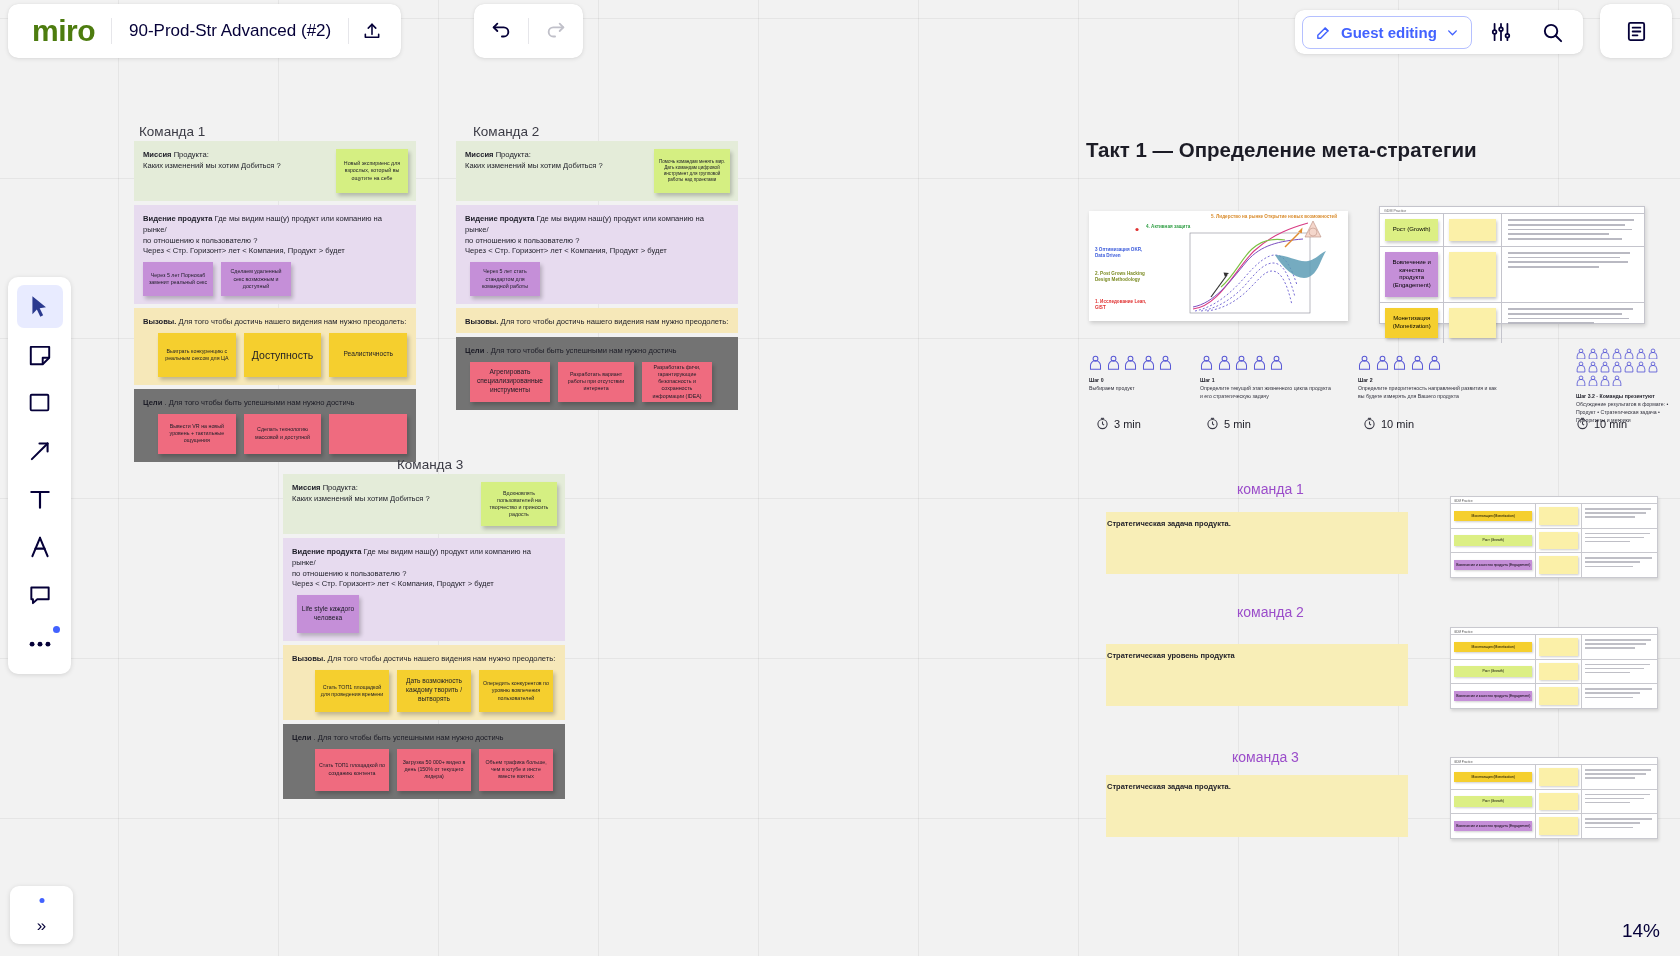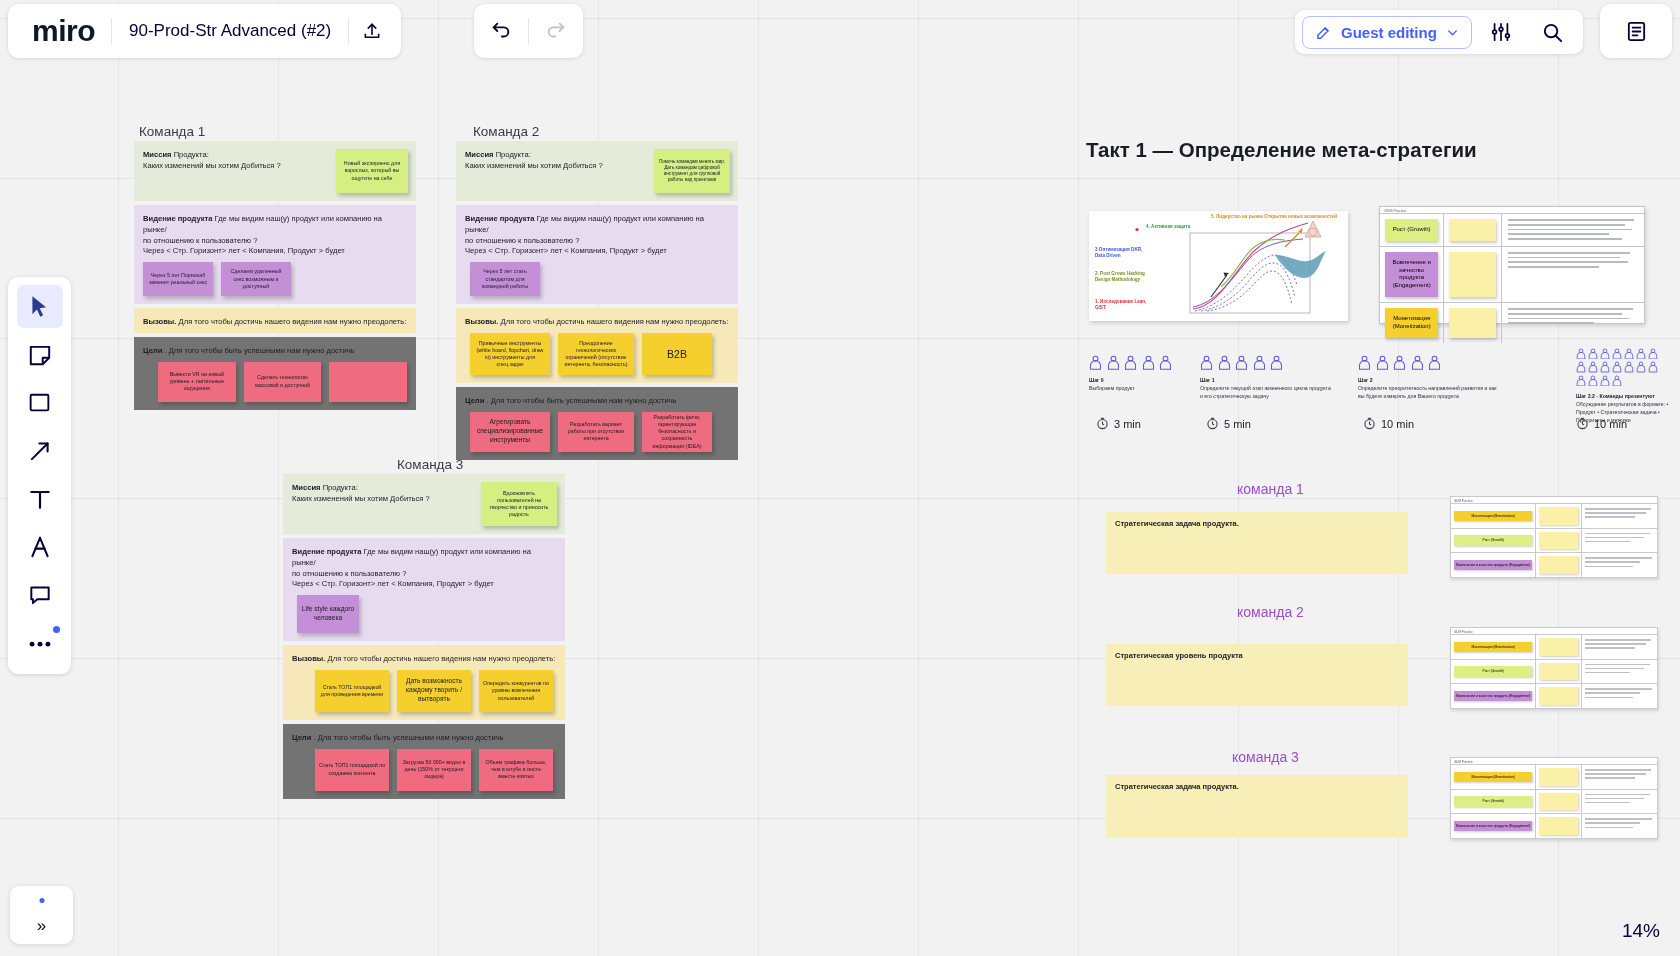--- a/index.html
+++ b/index.html
@@ -25,21 +25,21 @@
     z-index: 40; pointer-events: none;
   }
   .bar-card {
     position: absolute; background: #fff; border-radius: 10px;
     box-shadow: 0 1px 4px rgba(0,0,0,.10), 0 0 1px rgba(0,0,0,.10);
     display: flex; align-items: center; pointer-events: auto;
   }
   #logo-group { left: 8px; top: 4px; height: 54px; padding: 0 6px; }
   .miro-logo {
     font-size: 30px; font-weight: 700; letter-spacing: -0.5px;
-    color: #0f172a; padding: 0 16px 0 18px; line-height: 1;
+    color: #4d7c0f; padding: 0 16px 0 18px; line-height: 1;
   }
   .vsep { width: 1px; height: 26px; background: #e6e6ea; }
   .board-title {
     font-size: 17px; color: #050038; padding: 0 17px; white-space: nowrap;
   }
   .icon-btn {
     width: 46px; height: 54px; display: flex; align-items: center; justify-content: center;
     cursor: pointer;
   }
   #undo-group { left: 474px; top: 4px; height: 54px; }
@@ -152,21 +152,21 @@
   .step-desc { font-size: 5.2px; color: #30303c; line-height: 1.5; margin-top: 2px; }
   .timer { position: absolute; display: flex; align-items: center; gap: 5px; }
   .timer-txt { font-size: 11px; color: #1c1c26; }
   
   .team-label {
     position: absolute; font-size: 14px; color: #9b4dca; font-weight: 400;
   }
   .strat-box {
     position: absolute; background: #f8eeb7;
   }
-  .strat-txt { font-size: 7.5px; font-weight: 700; color: #1c1c26; padding: 7px 9px; }
+  .strat-txt { font-size: 7.5px; font-weight: 700; color: #1c1c26; padding: 7px 1px; }
   .mini-table {
     position: absolute; background: #fff; border: 1px solid #c9c9cf;
     box-shadow: 1px 2px 3px rgba(0,0,0,.13);
     display: flex; flex-direction: column;
   }
   .mt-head { font-size: 3px; color: #555; padding: 2px 3px 0; }
   .mt-row { display: flex; border-top: 1px solid #c9c9cf; flex: 1; }
   .mt-c1 { width: 41%; display:flex; align-items:center; justify-content:center; padding: 3px; }
   .mt-c2 { width: 22%; border-left: 1px solid #c9c9cf; padding: 3px; display:flex; }
   .mt-c3 { flex: 1; border-left: 1px solid #c9c9cf; padding: 4px 3px; }
@@ -349,20 +349,25 @@
     <div class="cards">
       <div class="note n-purple" style="width:70px;height:34px;">Через 5 лет Порнохаб заменит реальный секс</div>
       <div class="note n-purple" style="width:70px;height:34px;">Сделаем удаленный секс возможным и доступный</div>
     </div>
   </div>
 
   <div class="sect sect-chall">
     <div class="sect-head">
       <b>Вызовы.</b><span> Для того чтобы достичь  нашего видения нам нужно преодолеть:</span>
     </div>
+    <div class="cards" style="padding-left:24px;">
+      <div class="note n-yellow" style="width:78px;height:44px;">Выиграть конкуренцию с реальным сексом для ЦА</div>
+      <div class="note n-yellow big" style="width:78px;height:44px;">Доступность</div>
+      <div class="note n-yellow mid" style="width:78px;height:44px;">Реалистичность</div>
+    </div>
   </div>
 
   <div class="sect sect-goals">
     <div class="sect-head">
       <b>Цели</b><span> . Для того чтобы быть успешными нам нужно достичь</span>
     </div>
     <div class="cards" style="padding-left:24px;">
       <div class="note n-pink" style="width:78px;height:40px;">Вывести VR на новый уровень + тактильные ощущения</div>
       <div class="note n-pink" style="width:78px;height:40px;">Сделать технологию массовой и доступной</div>
       <div class="note n-pink" style="width:78px;height:40px;"></div>
@@ -390,25 +395,20 @@
       <span>Через &lt; Стр. Горизонт&gt; лет   &lt; Компания, Продукт &gt; будет</span>
     </div>
     <div class="cards" style="padding-left:14px;">
       <div class="note n-purple" style="width:70px;height:34px;">Через 5 лет стать стандартом для командной работы</div>
     </div>
   </div>
 
   <div class="sect sect-chall">
     <div class="sect-head">
       <b>Вызовы.</b><span> Для того чтобы достичь  нашего видения нам нужно преодолеть:</span>
-    </div>
-    <div class="cards" style="padding-left:14px;">
-      <div class="note n-yellow" style="width:80px;height:42px;">Привычные инструменты (white board, flopchart, draw io) инструменты для спец.задач</div>
-      <div class="note n-yellow" style="width:76px;height:42px;">Преодоление технологических ограничений (отсутствие интернета, безопасность)</div>
-      <div class="note n-yellow big" style="width:70px;height:42px;">B2B</div>
     </div>
   </div>
 
   <div class="sect sect-goals">
     <div class="sect-head">
       <b>Цели</b><span> . Для того чтобы быть успешными нам нужно достичь</span>
     </div>
     <div class="cards" style="padding-left:14px;">
       <div class="note n-pink mid" style="width:80px;height:40px;">Агрегировать специализированные инструменты</div>
       <div class="note n-pink" style="width:76px;height:40px;">Разработать вариант работы при отсутствии интернета</div>

